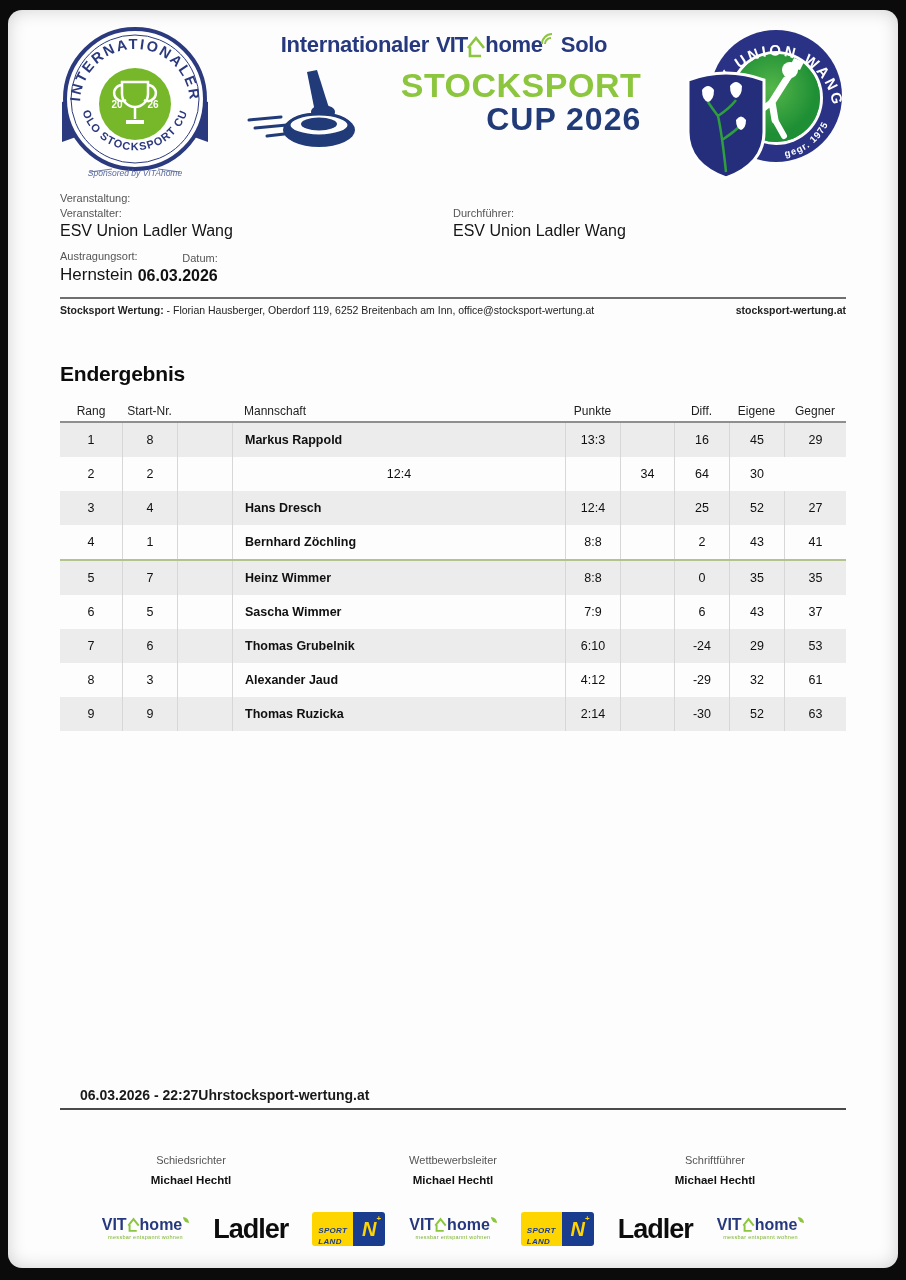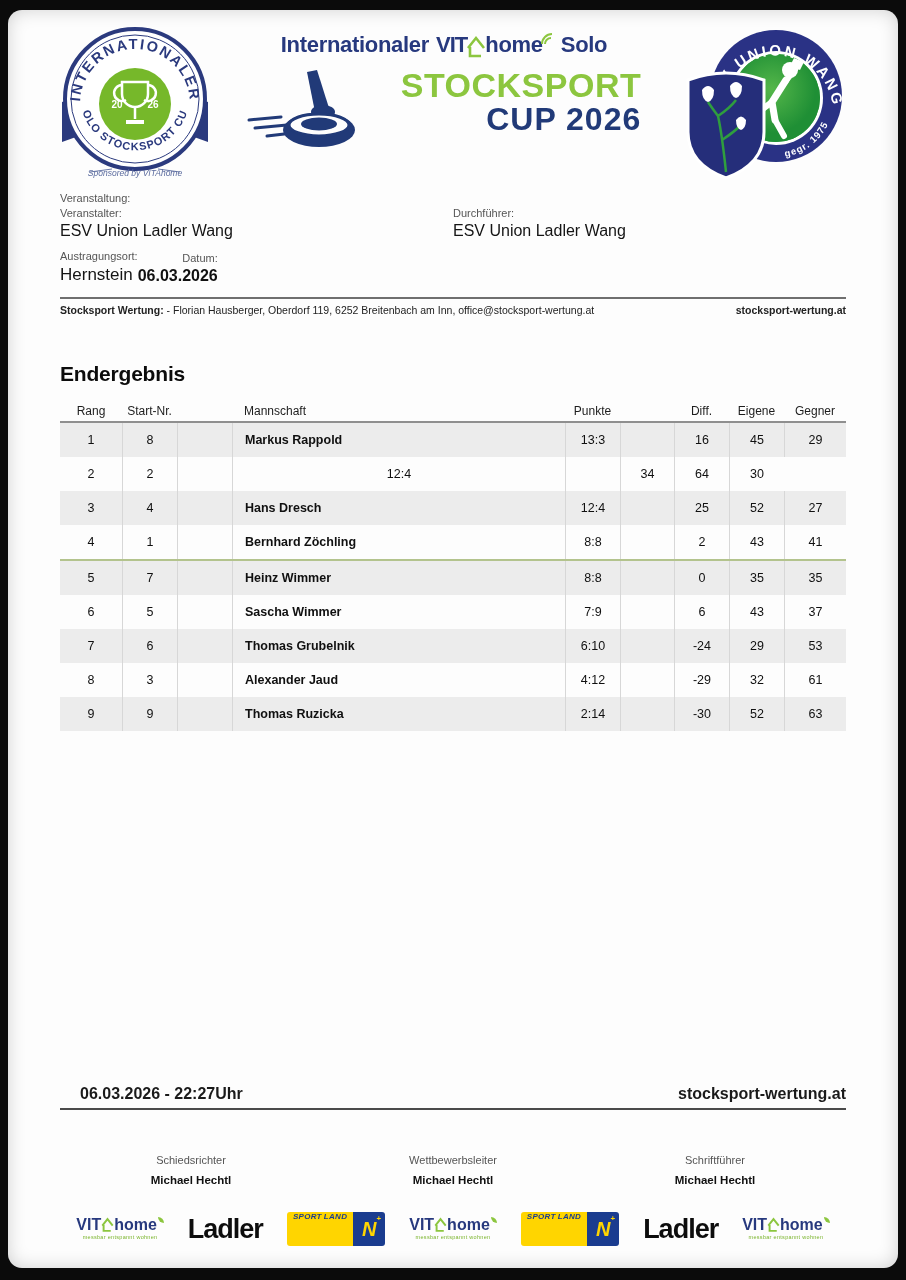--- a/index.html
+++ b/index.html
@@ -54,34 +54,34 @@
   .rows .tr:nth-child(odd){background:#ececec;}
   .rows .tr:nth-child(even){background:#fdfdfd;}
   .rows .tr.cutline{border-top:2px solid #b3c38d;}
   .td{font-size:12.5px;text-align:center;color:#101010;height:100%;display:flex;align-items:center;justify-content:center;}
   .td.name{justify-content:flex-start;padding-left:12px;font-weight:700;}
   .rows .td + .td{border-left:1px solid #d7d7d7;}
 
   .spacer{flex:1;}
 
   
-  .foot-meta{display:flex;justify-content:space-between;font-size:16px;font-weight:700;color:#1a1a1a;padding-left:20px;}
+  .foot-meta{display:flex;justify-content:flex-start;font-size:14px;font-weight:700;color:#1a1a1a;padding-left:20px;}
   .foot-rule{border:none;border-top:2px solid #4a4a4a;margin:5px 0 12px 0;}
   .officials{display:grid;grid-template-columns:1fr 1fr 1fr;text-align:center;margin-bottom:26px;}
   .officials .role{font-size:11px;color:#555;margin-bottom:8px;margin-top:32px;}
   .officials .name{font-size:11.5px;font-weight:700;color:#111;}
 
   .sponsors{display:flex;justify-content:center;align-items:center;gap:24px;margin-bottom:22px;}
   .vh-logo{display:flex;flex-direction:column;align-items:center;line-height:1;}
   .vh-top{display:flex;align-items:flex-end;font-weight:800;font-size:16px;color:#27397e;}
   .vh-tag{font-size:5.5px;color:#7ab42c;margin-top:2px;letter-spacing:.3px;}
   .leaf{width:6px;height:6px;background:#8cc63f;border-radius:0 100% 0 100%;margin:0 0 10px 1px;}
   .ladler{font-size:27px;font-weight:800;color:#0d0d0d;letter-spacing:-1px;}
   .sportland{display:flex;height:34px;border-radius:3px;overflow:hidden;}
-  .sl-left{background:#ffd500;display:flex;flex-direction:row;justify-content:flex-end;padding:0 6px;gap:2px;}
+  .sl-left{background:#ffd500;display:flex;flex-direction:column;justify-content:flex-end;padding:0 6px;gap:2px;}
   .sl-left span{font-size:8px;font-weight:800;font-style:italic;color:#1a3c8f;letter-spacing:.3px;}
   .sl-right{background:#1a3c8f;width:32px;display:flex;align-items:center;justify-content:center;position:relative;}
   .sl-right .n{color:#ffd500;font-size:20px;font-weight:800;font-style:italic;}
   .sl-right .cross{position:absolute;top:2px;right:4px;color:#ffd500;font-size:8px;font-weight:800;}
 </style>
 </head>
 <body>
 
 <div class="page">
   <div class="content">

